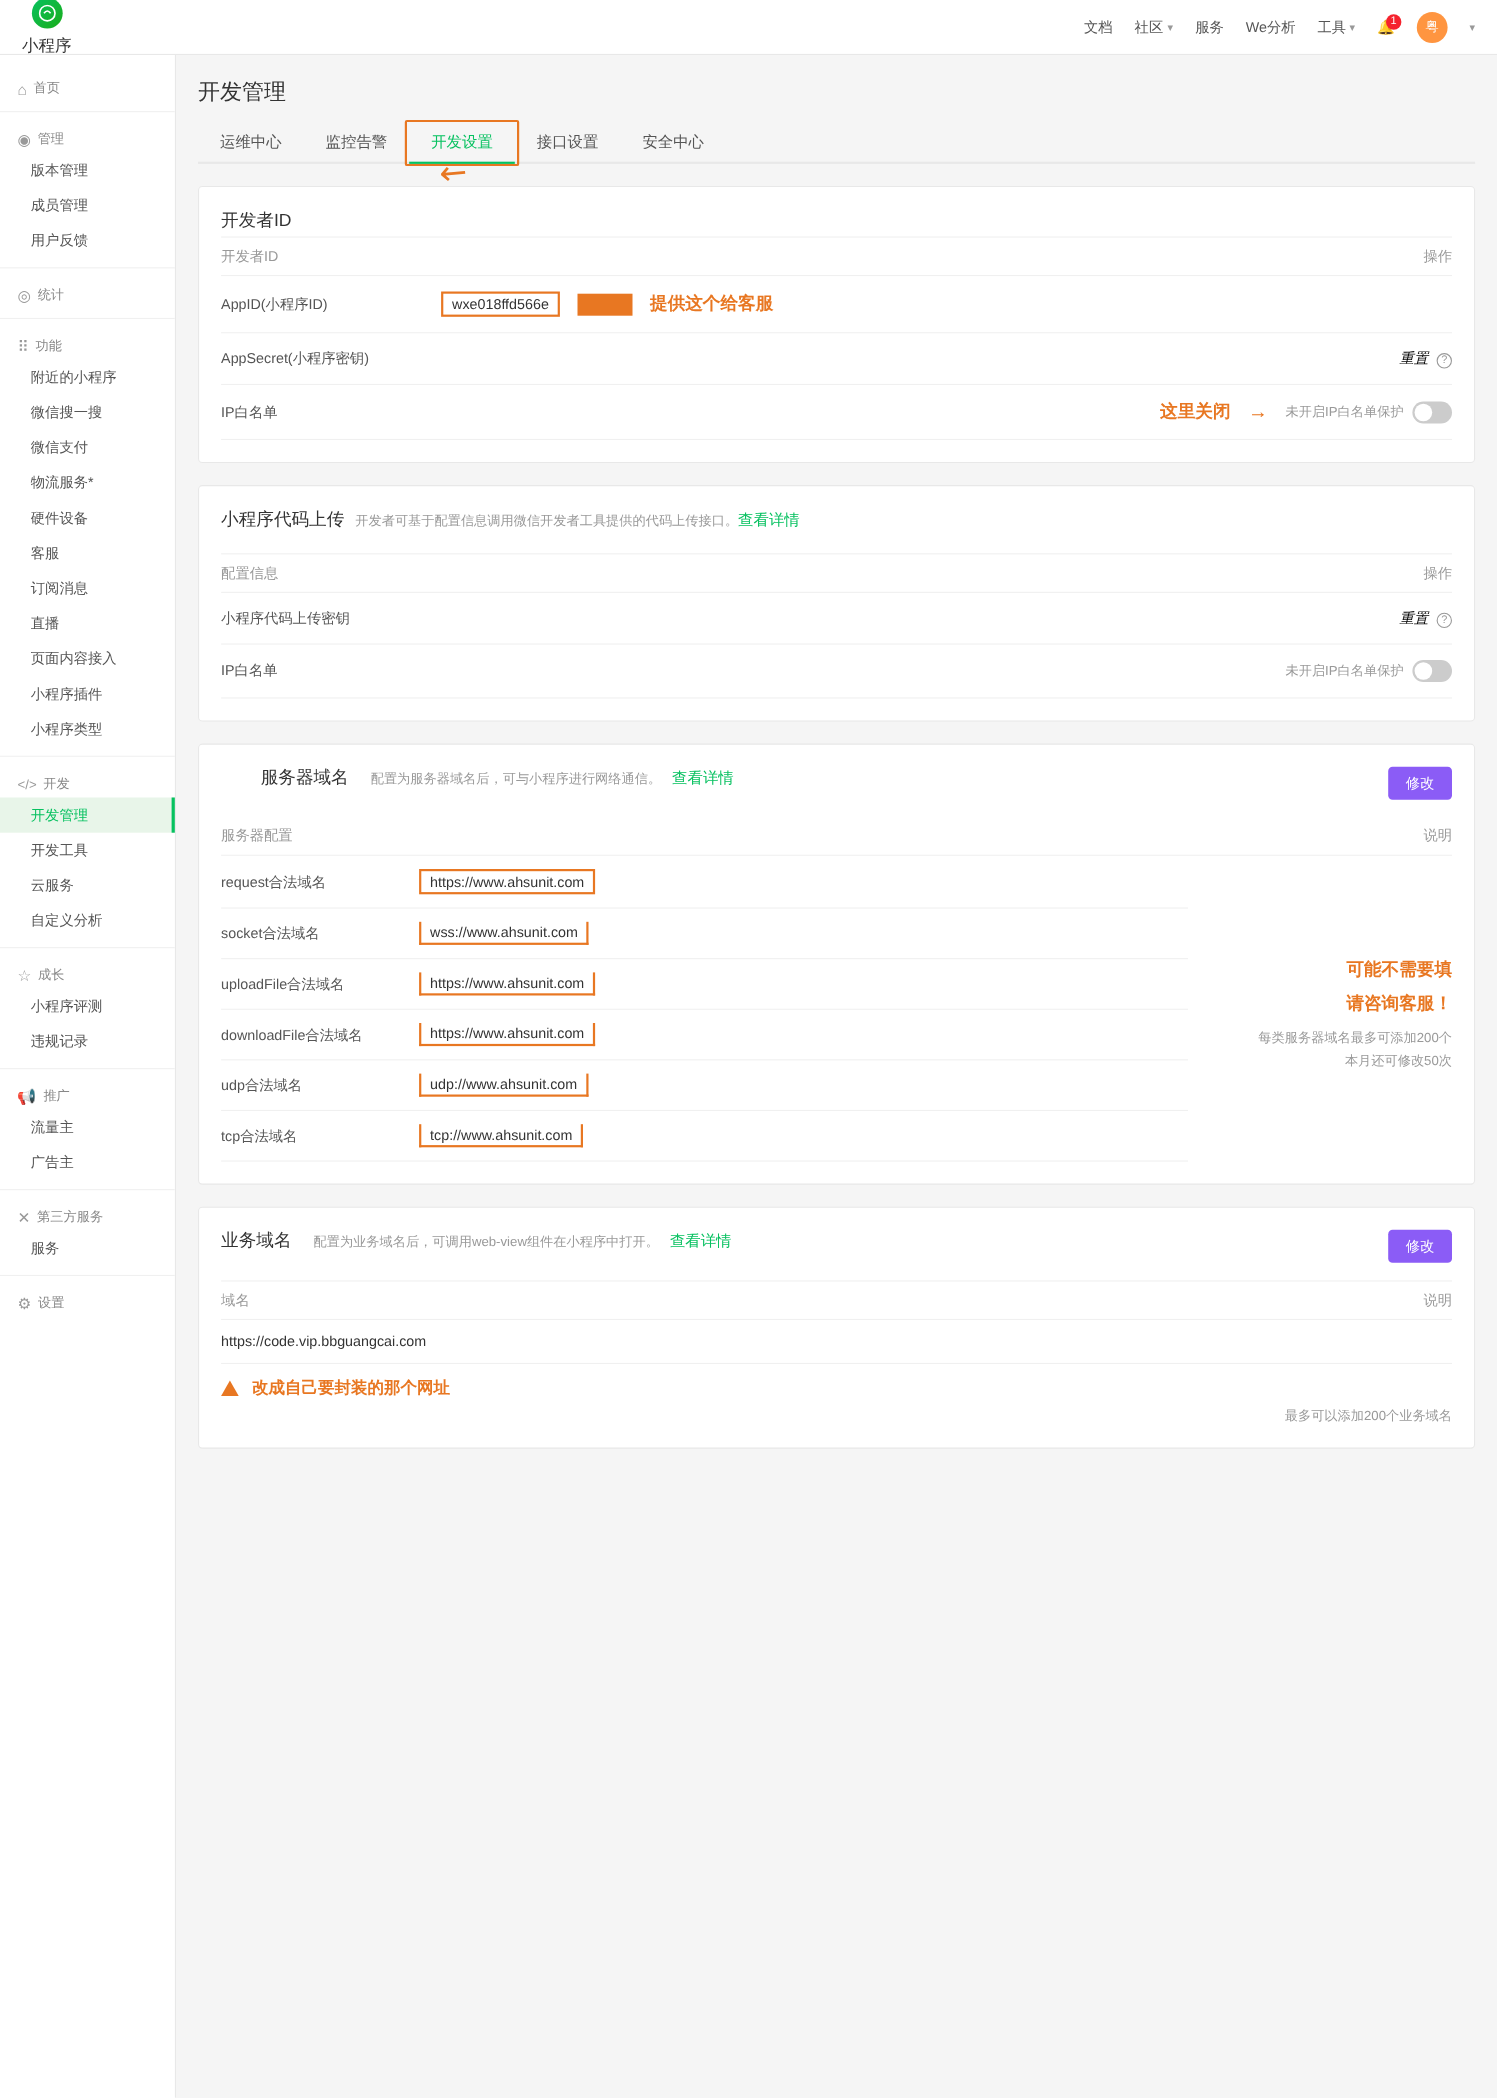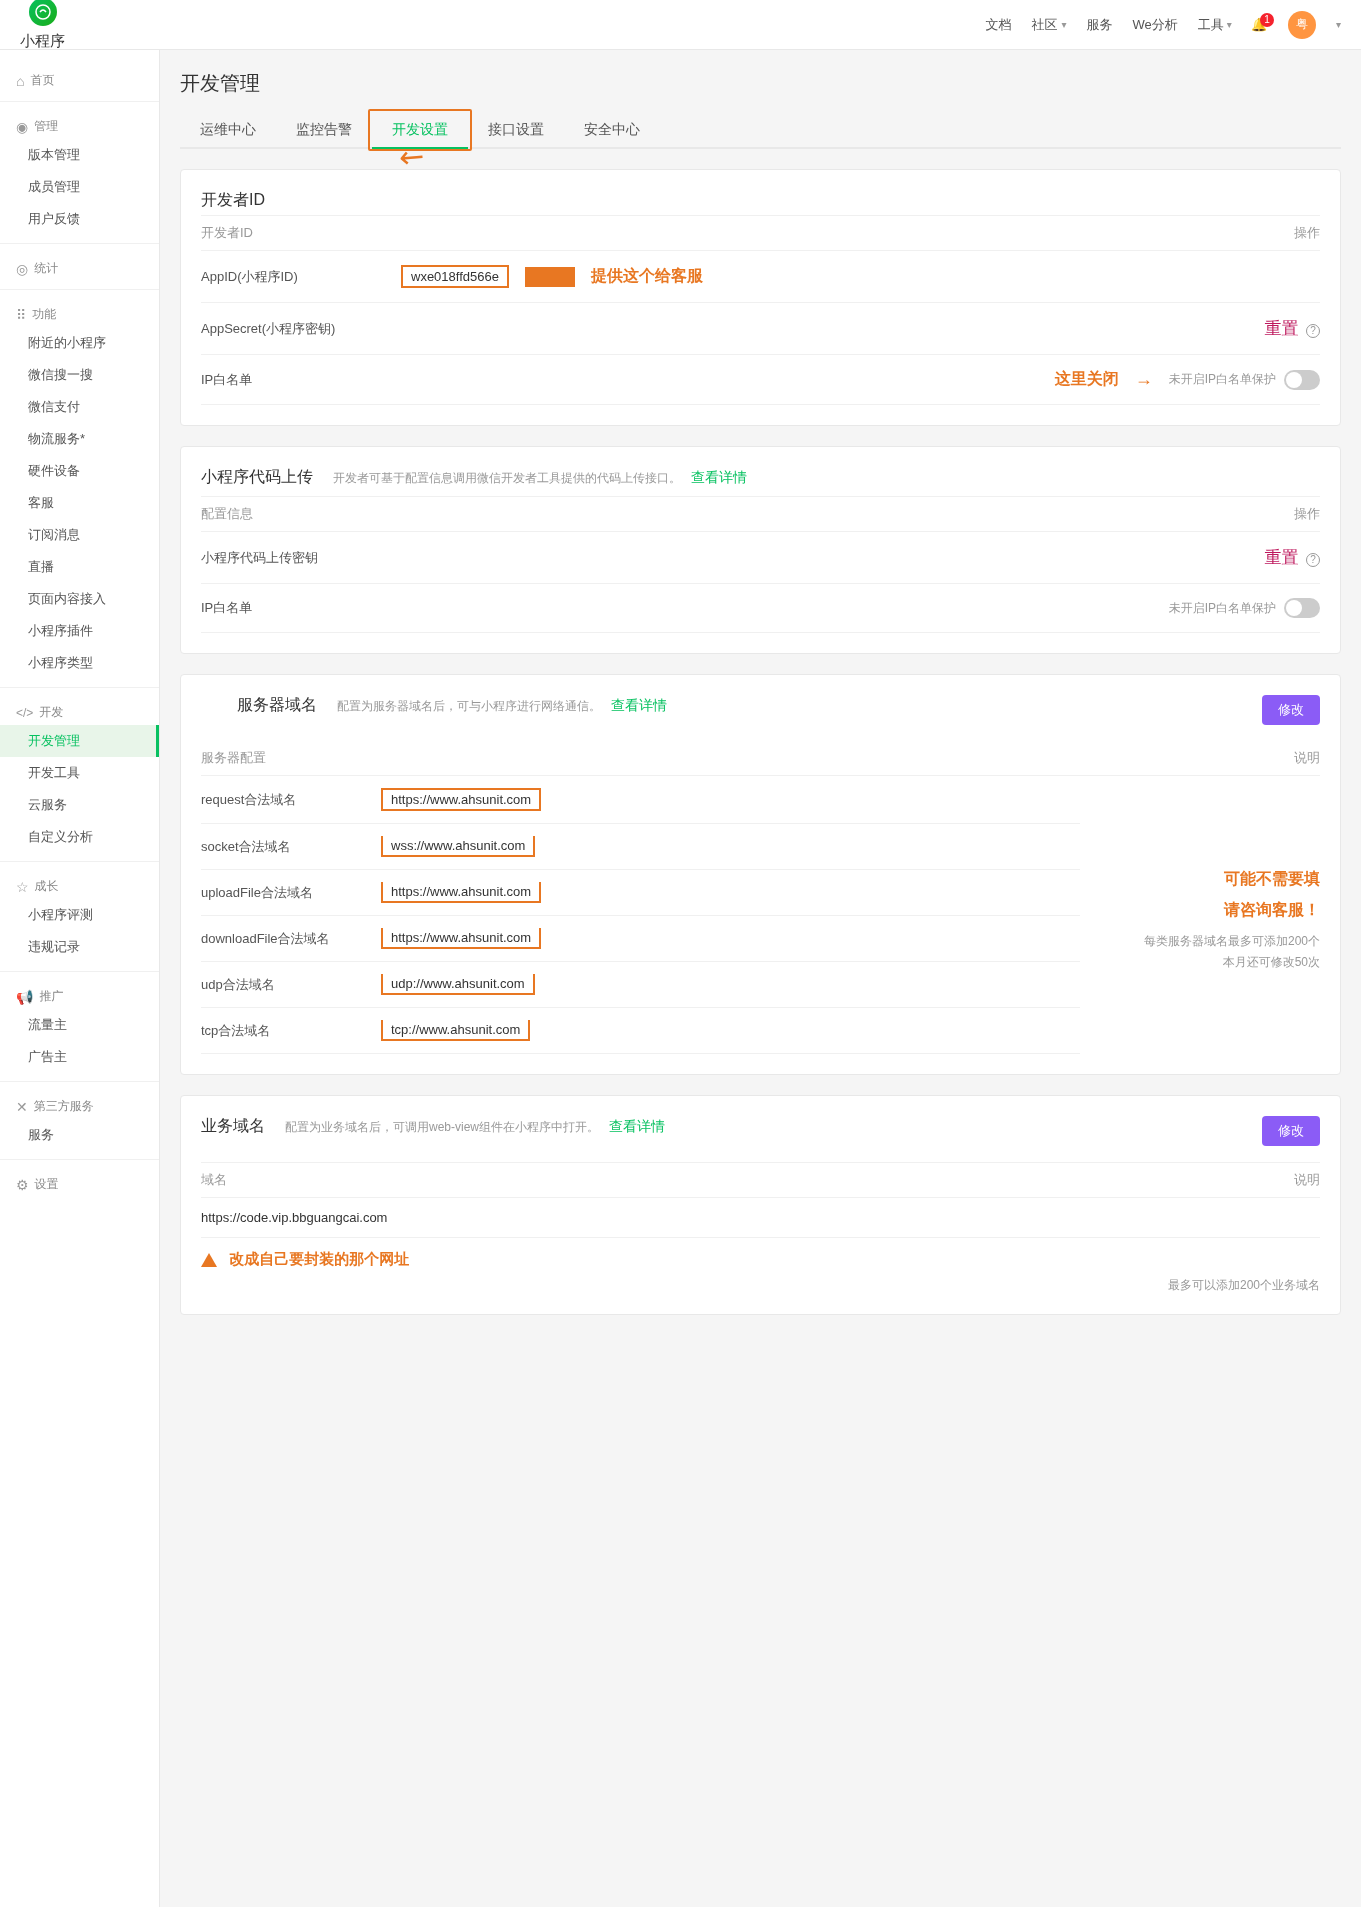--- a/index.html
+++ b/index.html
@@ -272,21 +272,21 @@
       pointer-events: none;
     }
 
     .section-note {
       font-size: 12px; color: #999; margin-left: 10px;
     }
     .link-green { color: #07c160; cursor: pointer; text-decoration: none; }
 
     
     .reset-link {
-      color: #be185d; cursor: pointer; font-size: 17px;
+      color: #000000; cursor: pointer; font-size: 13px; font-style: italic;
     }
     .help-icon {
       display: inline-flex; align-items: center; justify-content: center;
       width: 14px; height: 14px; border-radius: 50%;
       border: 1px solid #999; color: #999; font-size: 10px;
       cursor: pointer; margin-left: 4px;
     }
 
     .sidebar-dev-active {
       background: #e8f5e9;
@@ -515,21 +515,21 @@
                 <span>未开启IP白名单保护</span>
                 <div class="toggle"></div>
               </div>
             </div>
           </div>
         </div>
       </div>
     </div>
 
     <div class="card">
-      <div style="display:flex; align-items:baseline; gap:10px; margin-bottom:4px;">
+      <div style="display:flex; align-items:baseline; margin-bottom:16px;">
         <div class="card-title">小程序代码上传</div>
         <span class="section-note">开发者可基于配置信息调用微信开发者工具提供的代码上传接口。</span>
         <a class="link-green">查看详情</a>
       </div>
       <div class="info-table">
         <div class="table-header">
           <div class="th-label">配置信息</div>
           <div class="th-value"></div>
           <div class="th-action">操作</div>
         </div>

